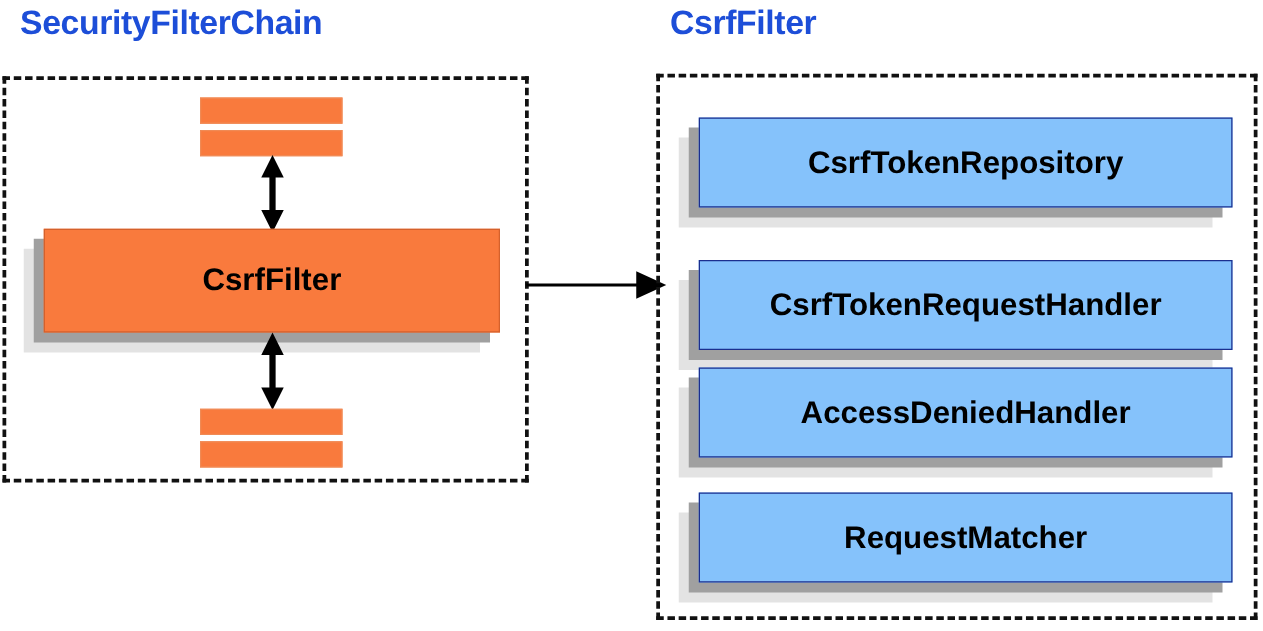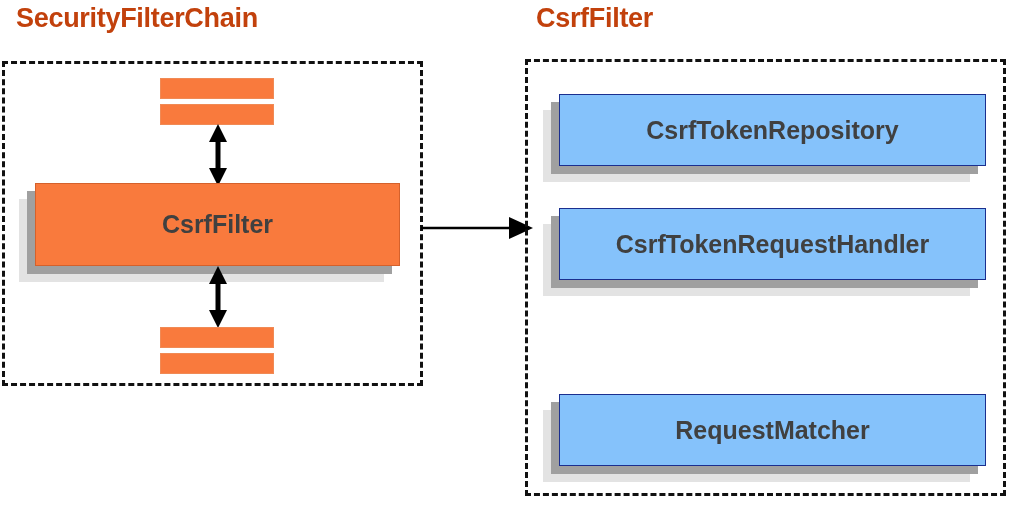--- a/index.html
+++ b/index.html
@@ -16,21 +16,21 @@
     height: 505px;
     background: #ffffff;
     overflow: hidden;
   }
 
   
   .panel-title {
     position: absolute;
     font-size: 27px;
     font-weight: bold;
-    color: #c2410c;
+    color: #1d4ed8;
     letter-spacing: -0.3px;
     white-space: nowrap;
   }
   #title-left  { left: 16px;  top: 3px; }
   #title-right { left: 536px; top: 3px; }
 
   
   .dashed-panel {
     position: absolute;
     border: 3px dashed #111111;
@@ -59,21 +59,21 @@
   }
   .shadow-box .sh-dark {
     background: #a0a0a0;
     transform: translate(-8px, 8px);
   }
   .shadow-box .face {
     display: flex;
     align-items: center;
     justify-content: center;
     font-weight: bold;
-    color: #404040;
+    color: #000000;
     white-space: nowrap;
   }
 
   
   .face-orange {
     background: #f97a3d;
     border: 1px solid #d4612c;
     font-size: 25px;
   }
   
@@ -144,20 +144,25 @@
     <div class="sh-dark"></div>
     <div class="face face-blue">CsrfTokenRepository</div>
   </div>
 
   <div class="shadow-box" style="left:559px; top:208px; width:427px; height:72px;">
     <div class="sh-light"></div>
     <div class="sh-dark"></div>
     <div class="face face-blue">CsrfTokenRequestHandler</div>
   </div>
 
+  <div class="shadow-box" style="left:559px; top:294px; width:427px; height:72px;">
+    <div class="sh-light"></div>
+    <div class="sh-dark"></div>
+    <div class="face face-blue">AccessDeniedHandler</div>
+  </div>
 
   <div class="shadow-box" style="left:559px; top:394px; width:427px; height:72px;">
     <div class="sh-light"></div>
     <div class="sh-dark"></div>
     <div class="face face-blue">RequestMatcher</div>
   </div>
 
 </div>
 
 </body></html>

